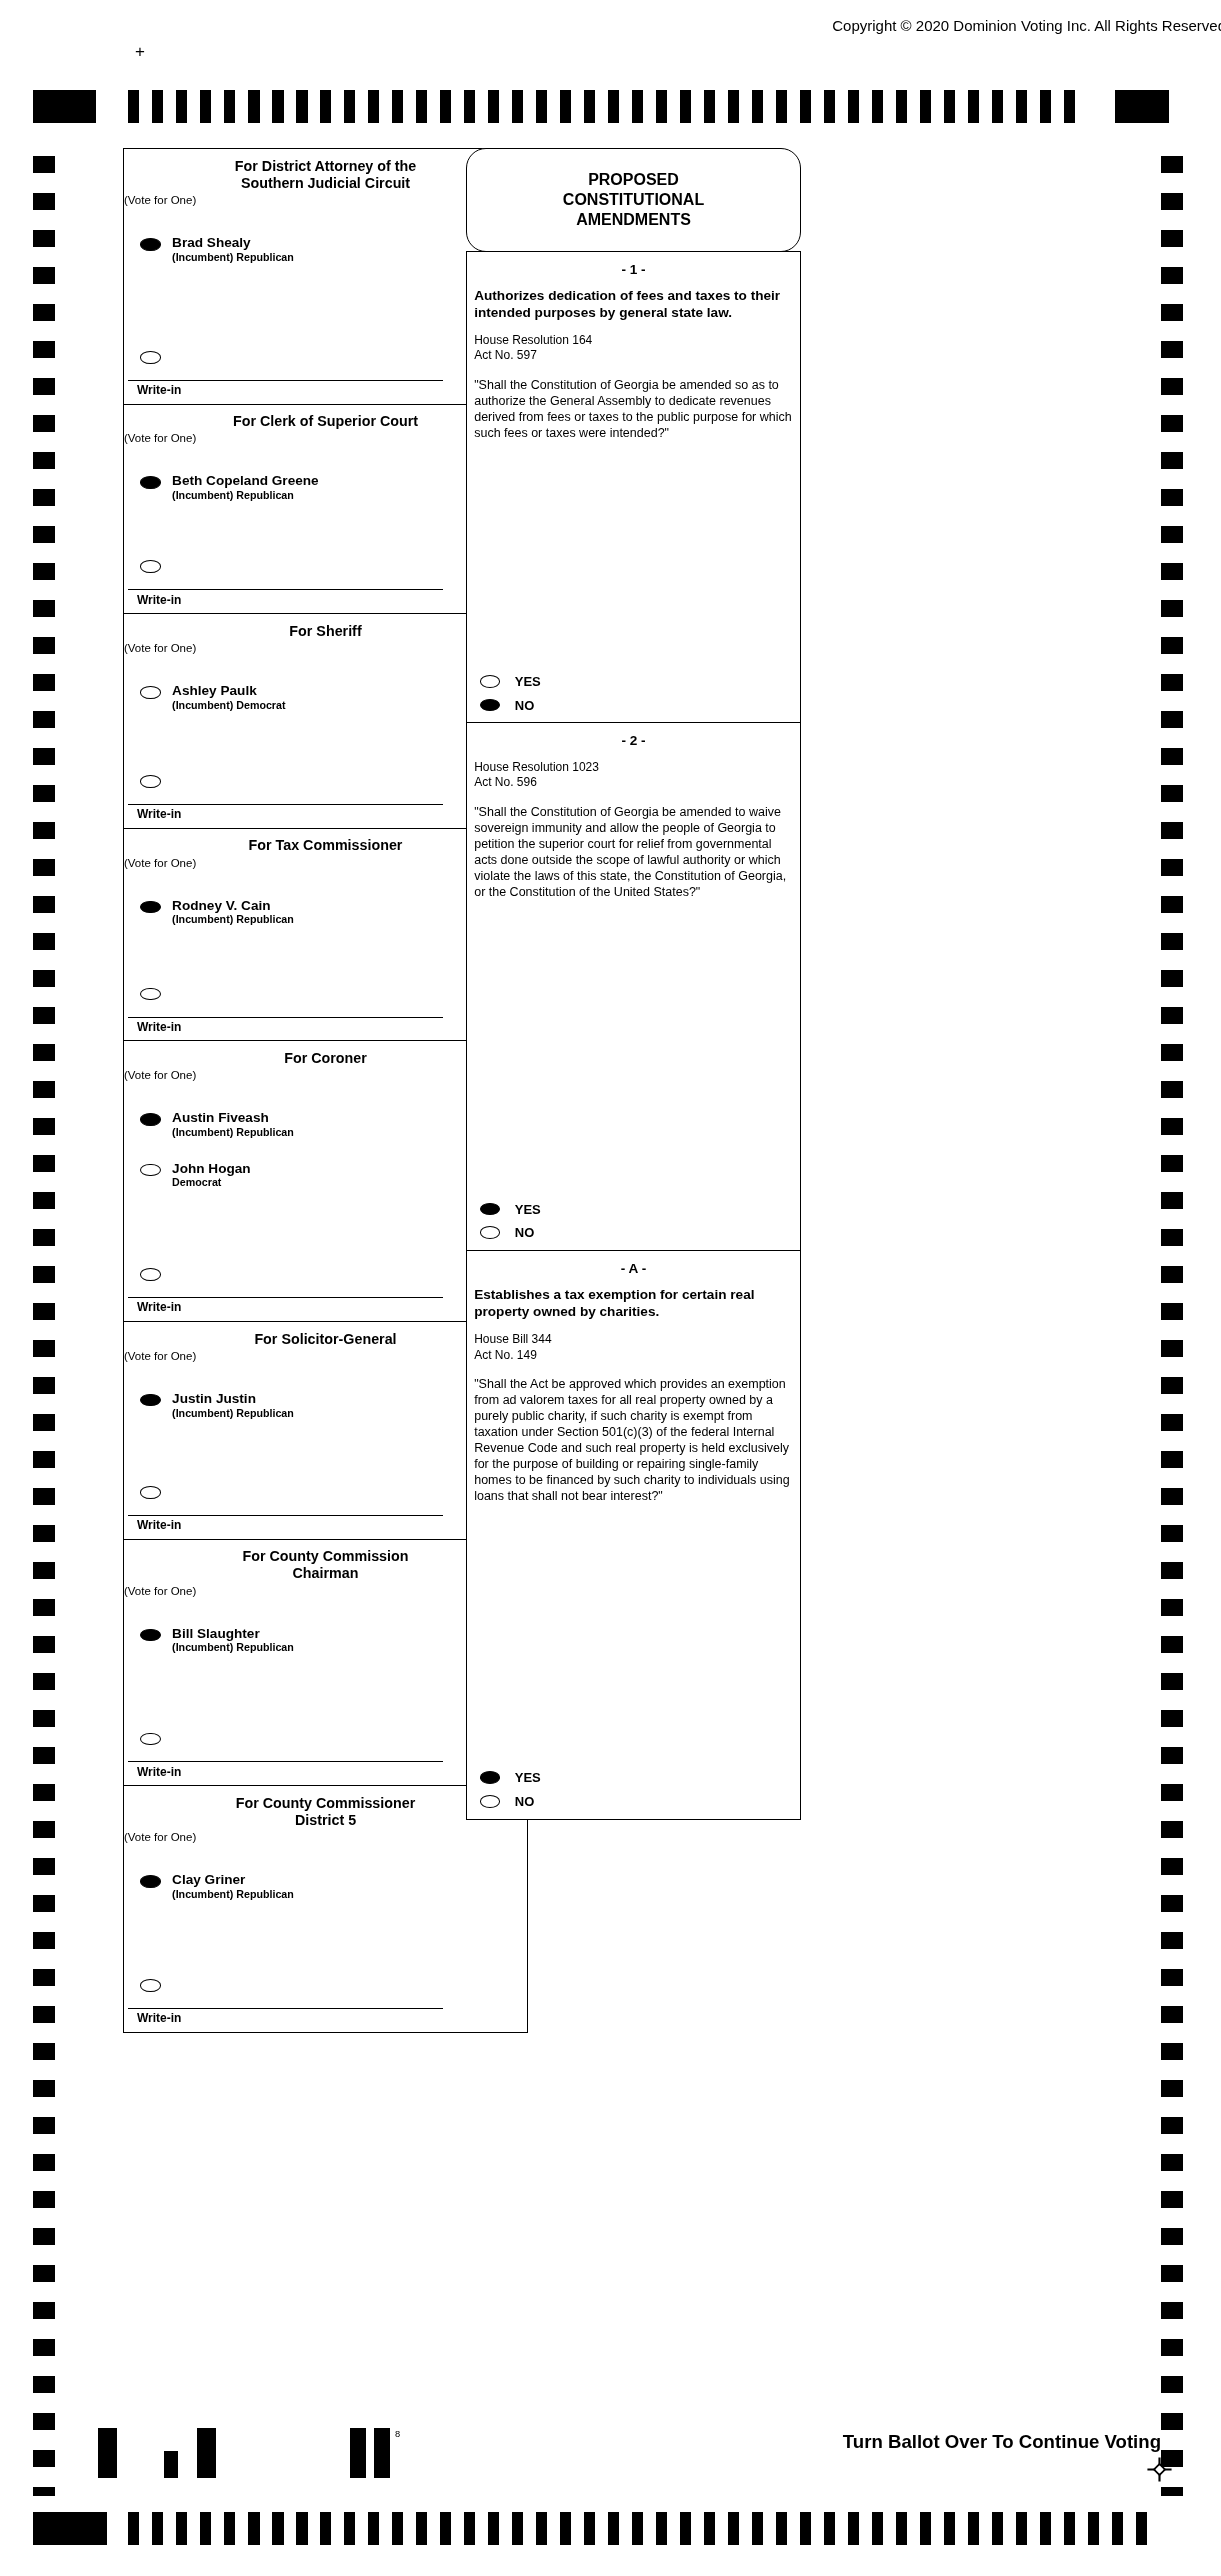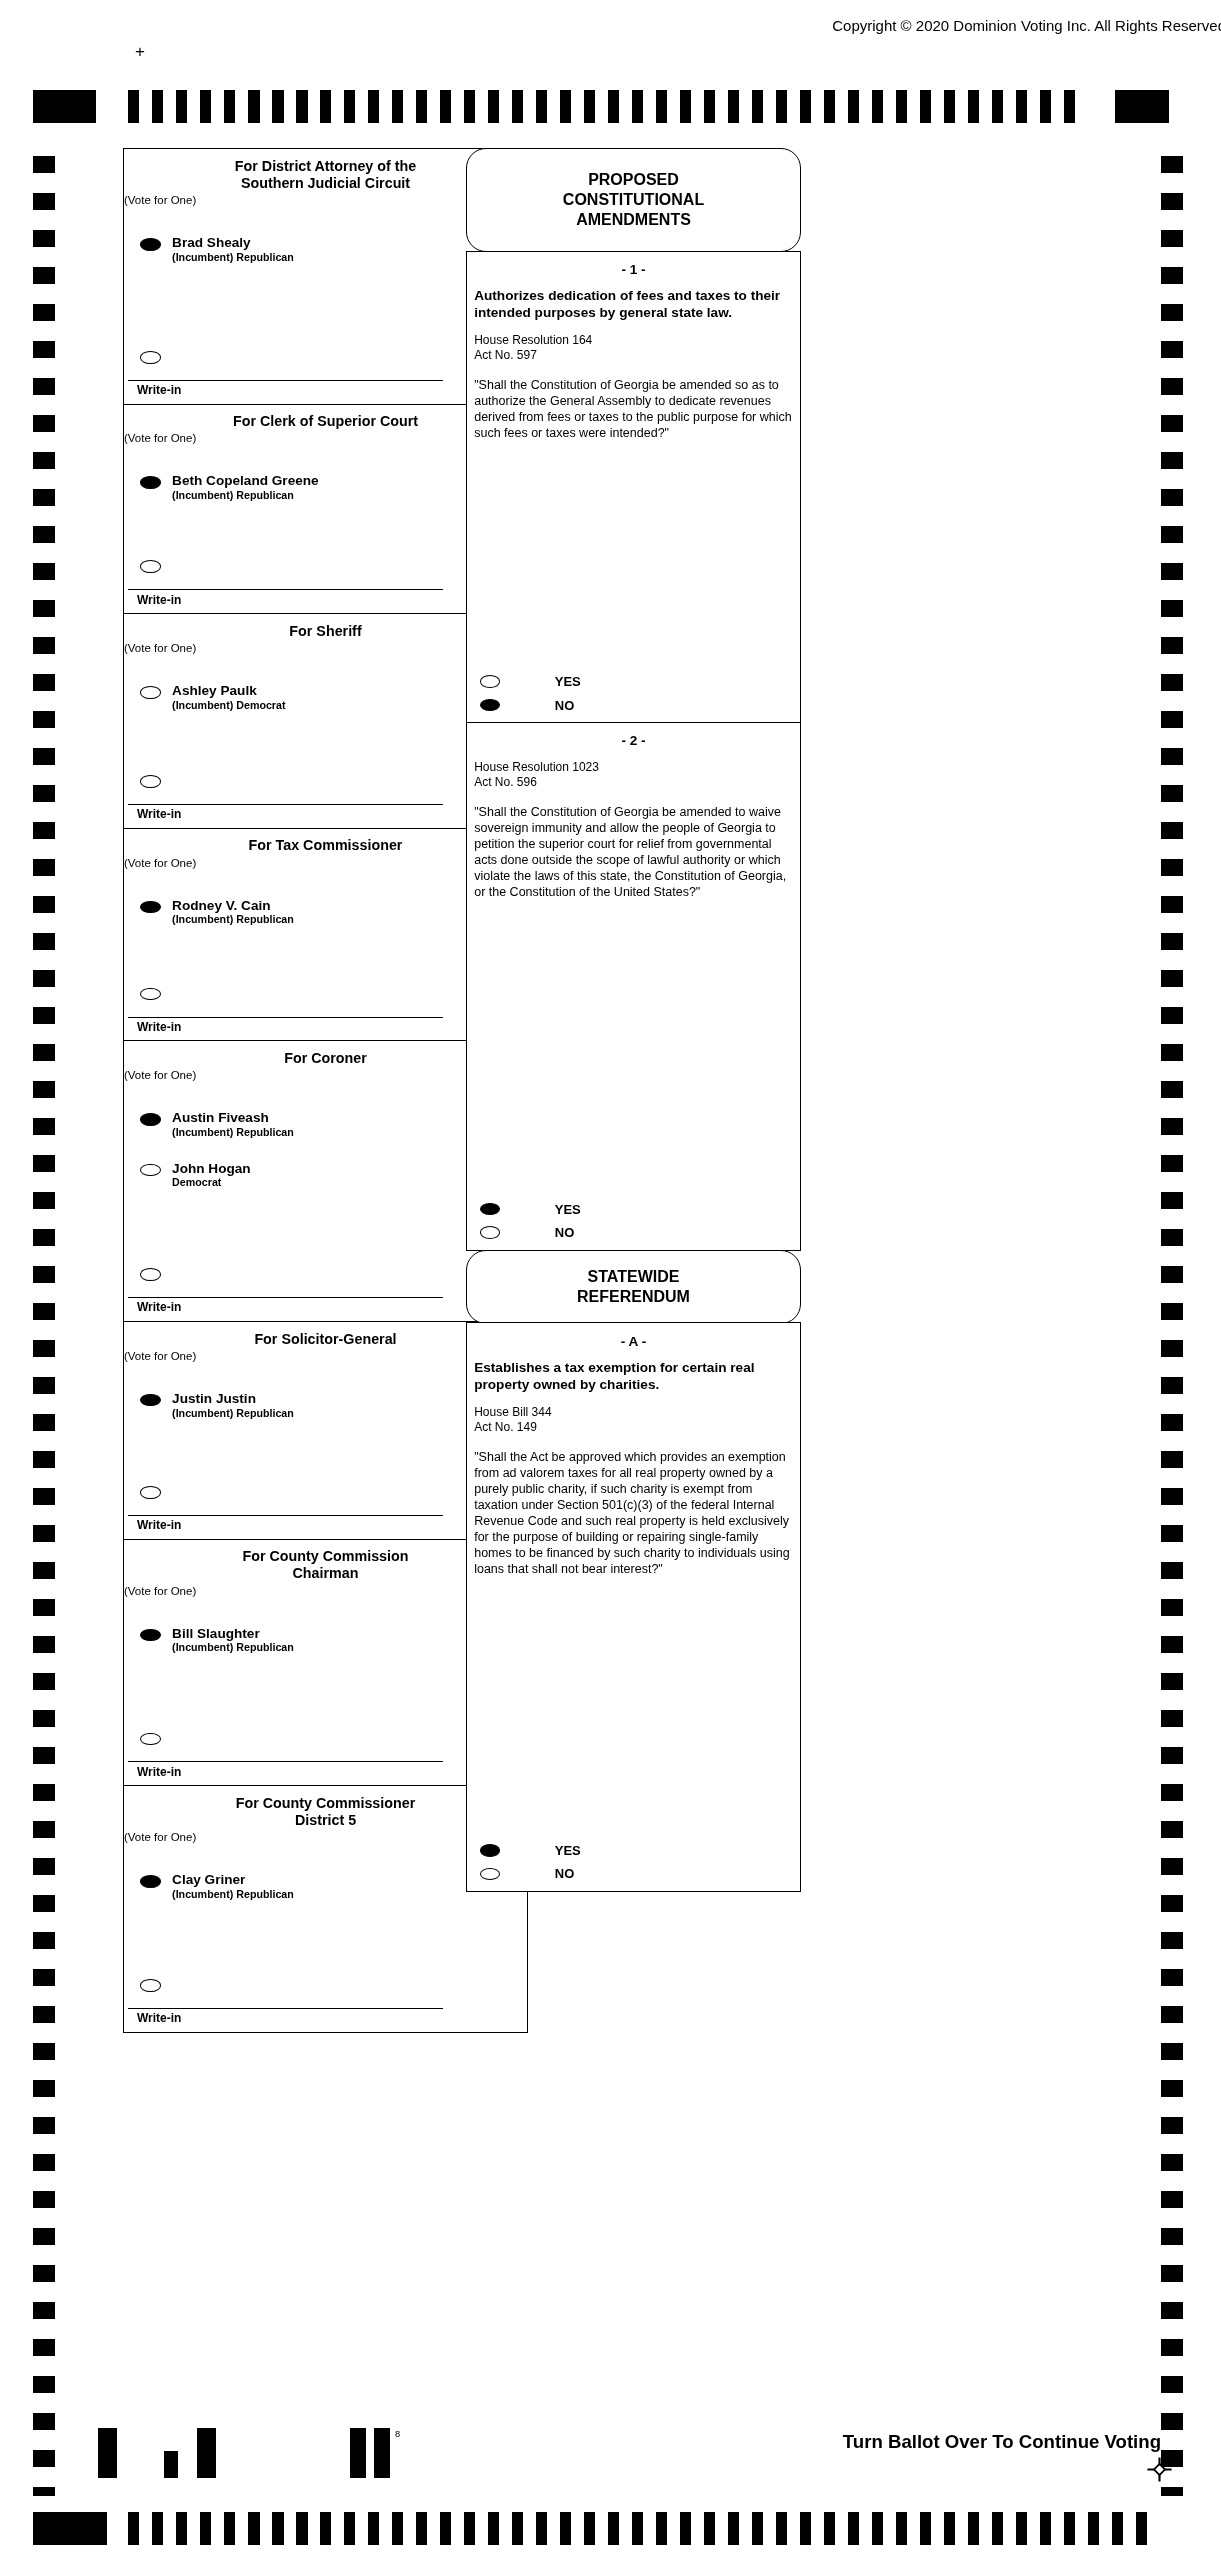--- a/index.html
+++ b/index.html
@@ -44,21 +44,21 @@
   .writein-label { font-weight:bold; font-size:12px; margin:2.1px 0 1.4px 13px; }
 
   
   .col-header { display:flex; align-items:center; justify-content:center; text-align:center;
     font-weight:bold; font-size:16px; line-height:1.25; white-space:pre-line;border-radius:20px; }
   .measure { display:flex; flex-direction:column; padding:7.2px 7.2px 10px 7.2px; }
   .measure-number { text-align:center; font-weight:bold; font-size:13.6px; margin-top:2.9px; }
   .measure-summary { font-weight:bold; font-size:13.6px; line-height:1.22; margin-top:11.5px; }
   .measure-refs { font-size:12px; line-height:1.3; margin-top:11.5px; }
   .measure-question { font-size:12.5px; line-height:1.28; margin-top:13px; }
-  .choice-row { display:flex; align-items:center; padding-left:5.7px; margin-top:8.6px;gap:40px; }
+  .choice-row { display:flex; align-items:center; padding-left:5.7px; margin-top:8.6px; }
   .choice-row.first { margin-top:auto; padding-top:13px; }
   .choice-label { font-weight:bold; font-size:13px; margin-left:14.3px; }
 
   
   .foot-bar { position:absolute; background:#000; }
   .turn-over { position:absolute; right:61px; top:2431px; font-weight:bold; font-size:18.6px; }
   .sheet-number { position:absolute; left:395px; top:2429px; font-size:9.3px; }
   .crosshair { position:absolute; left:1146px; top:2456px; }
 </style>
 </head>
@@ -257,22 +257,20 @@
     <div class="choice-row first">
       <span class="oval filled"></span>
       <span class="choice-label">YES</span>
     </div>
     <div class="choice-row">
       <span class="oval"></span>
       <span class="choice-label">NO</span>
     </div>
   </section>
 
-  <section class="col-header" style="min-height:74px">STATEWIDE
-REFERENDUM</section>
 
   <section class="measure" style="min-height:570px">
     <div class="measure-number">- A -</div>
     <div class="measure-summary">Establishes a tax exemption for certain real property owned by charities.</div>
     <div class="measure-refs">
       <div>House Bill 344</div>
       <div>Act No. 149</div>
     </div>
     <div class="measure-question">"Shall the Act be approved which provides an exemption from ad valorem taxes for all real property owned by a purely public charity, if such charity is exempt from taxation under Section 501(c)(3) of the federal Internal Revenue Code and such real property is held exclusively for the purpose of building or repairing single-family homes to be financed by such charity to individuals using loans that shall not bear interest?"</div>
     <div class="choice-row first">

